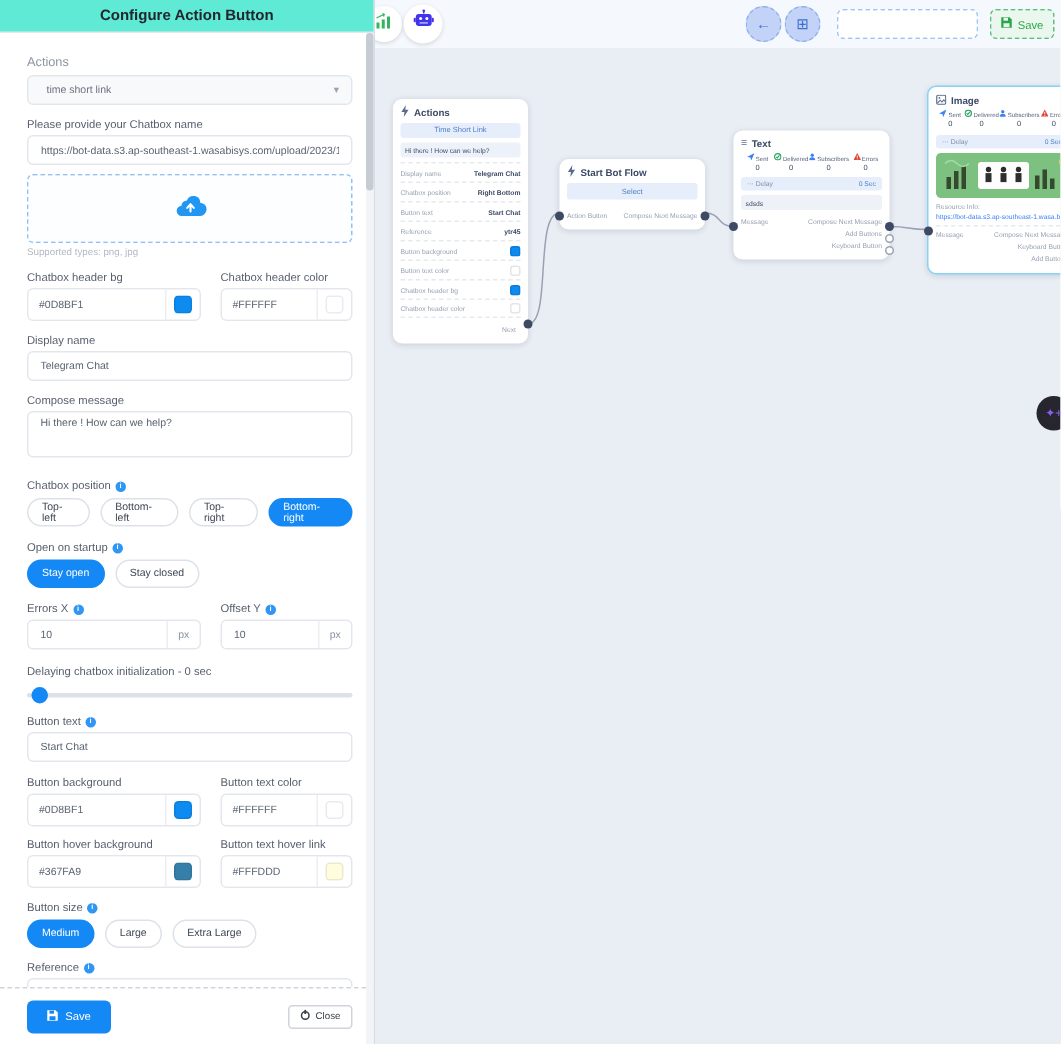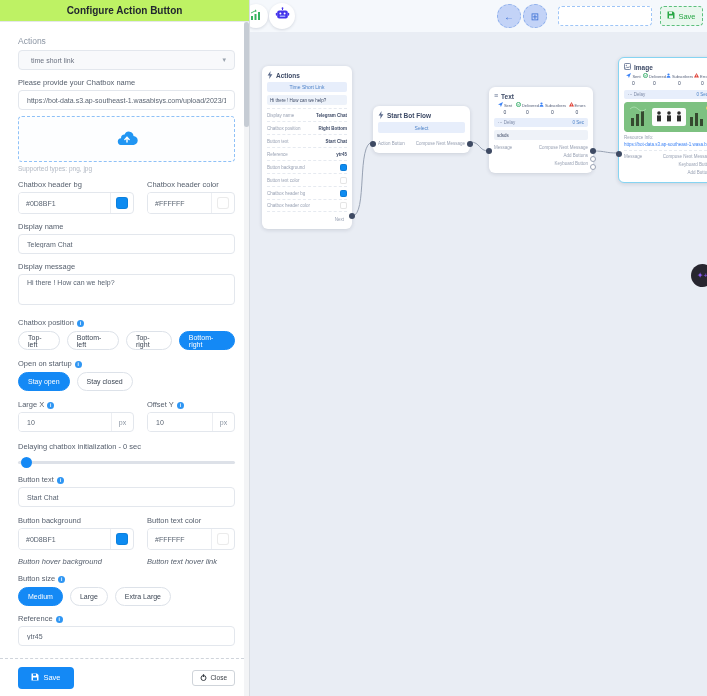--- a/index.html
+++ b/index.html
@@ -3,21 +3,21 @@
 <meta charset="utf-8">
 <style>
   * { margin:0; padding:0; box-sizing:border-box; }
   html,body { width:707px; height:696px; overflow:hidden; background:#fff;
     font-family:"Liberation Sans","DejaVu Sans",sans-serif; }
   .app { position:relative; width:707px; height:696px; display:flex; }
 
   
   .panel { position:relative; width:250px; height:696px; background:#fff;
     border-right:1px solid #d9dde3; display:flex; flex-direction:column; flex:0 0 250px; }
-  .panel-header { height:22px; background:#bef264; border-bottom:1px solid #e4e7eb;
+  .panel-header { height:22px; background:#5eead4; border-bottom:1px solid #e4e7eb;
     display:flex; align-items:center; justify-content:center;
     font-size:10px; font-weight:bold; color:#22272f; }
   .panel-scrollbar { position:absolute; right:0; top:22px; width:5px; height:674px; background:#f3f4f6; }
   .panel-scroll-thumb { position:absolute; top:0; left:0; width:5px; height:105px; background:#c6ccd4; border-radius:3px; }
   .panel-body { flex:1; overflow:hidden; padding:6px 14px 0 18px; }
   .lbl { font-size:7.5px; color:#57606e; margin-top:8px; height:9px; }
   .lbl.light { color:#8b95a3; font-size:8.5px; margin-top:8px; height:10px; }
   .lbl .info { margin-left:3px; }
   .info { display:inline-flex; width:7px; height:7px; background:#2f96f3; border-radius:50%;
     color:#fff; font-size:5px; align-items:center; justify-content:center; vertical-align:middle; font-weight:bold; }
@@ -171,21 +171,21 @@
           <input value="#FFFFFF" style="">
           <span class="swcell">
               <span class="swatch" style="background-color: rgb(255, 255, 255);"></span>
             </span>
         </div>
       </div>
 
       <div class="lbl">Display name</div>
       <input class="tinput" value="Telegram Chat" style="">
 
-      <div class="lbl">Display message</div>
+      <div class="lbl">Compose message</div>
       <textarea class="tarea" style="">Hi there ! How can we help?</textarea>
 
       <div class="lbl" style="margin-top:9px;">
         <span>Chatbox position</span><span class="info">i</span>
       </div>
       <div class="pills">
         <span class="pill">Top-left</span>
         <span class="pill">Bottom-left</span>
         <span class="pill">Top-right</span>
         <span class="pill sel">Bottom-right</span>
@@ -194,21 +194,21 @@
       <div class="lbl" style="margin-top:9px;">
         <span>Open on startup</span><span class="info">i</span>
       </div>
       <div class="pills">
         <span class="pill sel">Stay open</span>
         <span class="pill">Stay closed</span>
       </div>
 
       <div class="pair" style="margin-top:9px;">
         <div class="c1 lbl" style="margin-top:0;">
-          <span>Large X</span><span class="info">i</span>
+          <span>Errors X</span><span class="info">i</span>
         </div>
         <div class="c2 lbl" style="margin-top:0;">
           <span>Offset Y</span><span class="info">i</span>
         </div>
       </div>
       <div class="pair">
         <div class="c1 ugroup">
           <input value="10" style="">
           <span class="ucell">px</span>
         </div>
@@ -241,23 +241,37 @@
             </span>
         </div>
         <div class="c2 cgroup">
           <input value="#FFFFFF" style="">
           <span class="swcell">
               <span class="swatch" style="background-color: rgb(255, 255, 255);"></span>
             </span>
         </div>
       </div>
 
-      <div class="pair" style="margin-top:7px;font-style:italic;">
+      <div class="pair" style="margin-top:7px;">
         <div class="c1 lbl" style="margin-top:0;">Button hover background</div>
         <div class="c2 lbl" style="margin-top:0;">Button text hover link</div>
+      </div>
+      <div class="pair">
+        <div class="c1 cgroup">
+          <input value="#367FA9" style="">
+          <span class="swcell">
+              <span class="swatch" style="background-color: rgb(54, 127, 169);"></span>
+            </span>
+        </div>
+        <div class="c2 cgroup">
+          <input value="#FFFDDD" style="">
+          <span class="swcell">
+              <span class="swatch" style="background-color: rgb(255, 253, 221);"></span>
+            </span>
+        </div>
       </div>
 
       <div class="lbl" style="margin-top:8px;">
         <span>Button size</span><span class="info">i</span>
       </div>
       <div class="pills">
         <span class="pill sel">Medium</span>
         <span class="pill">Large</span>
         <span class="pill">Extra Large</span>
       </div>

